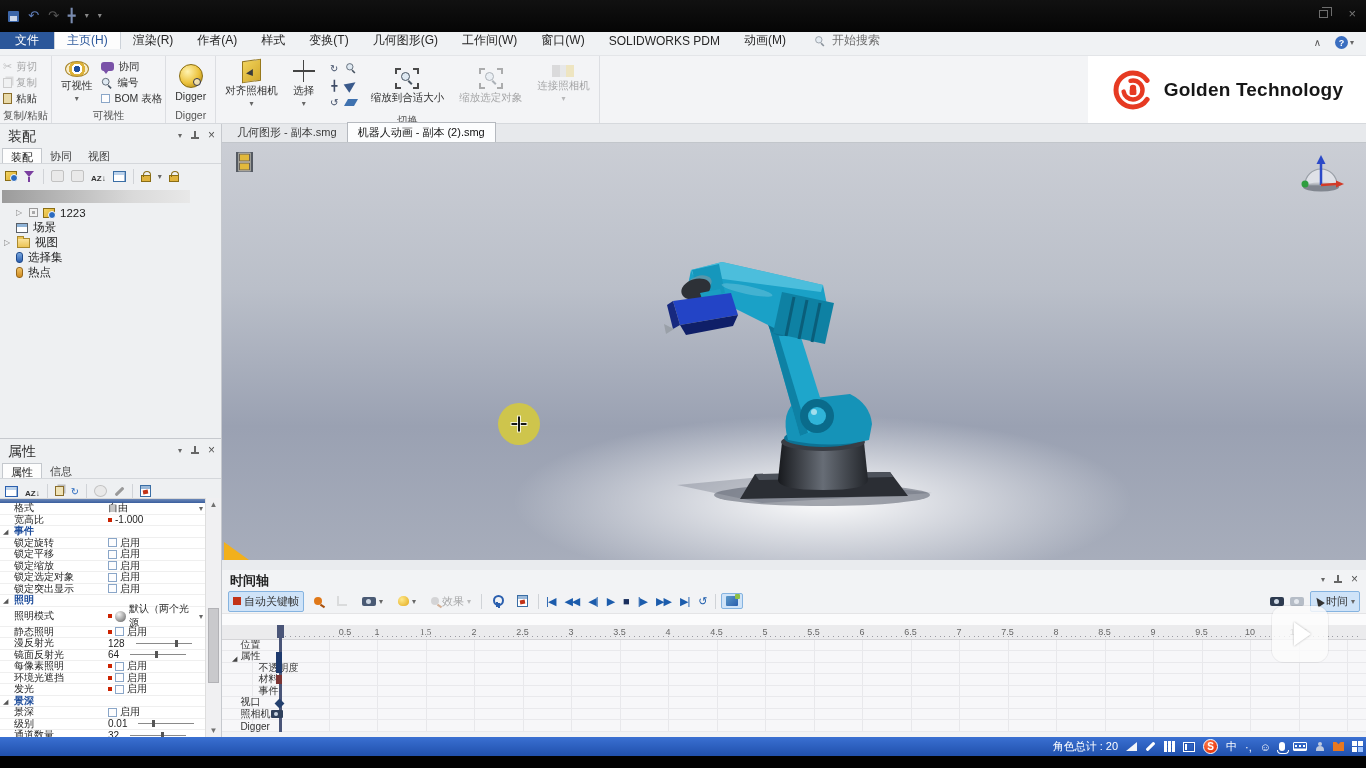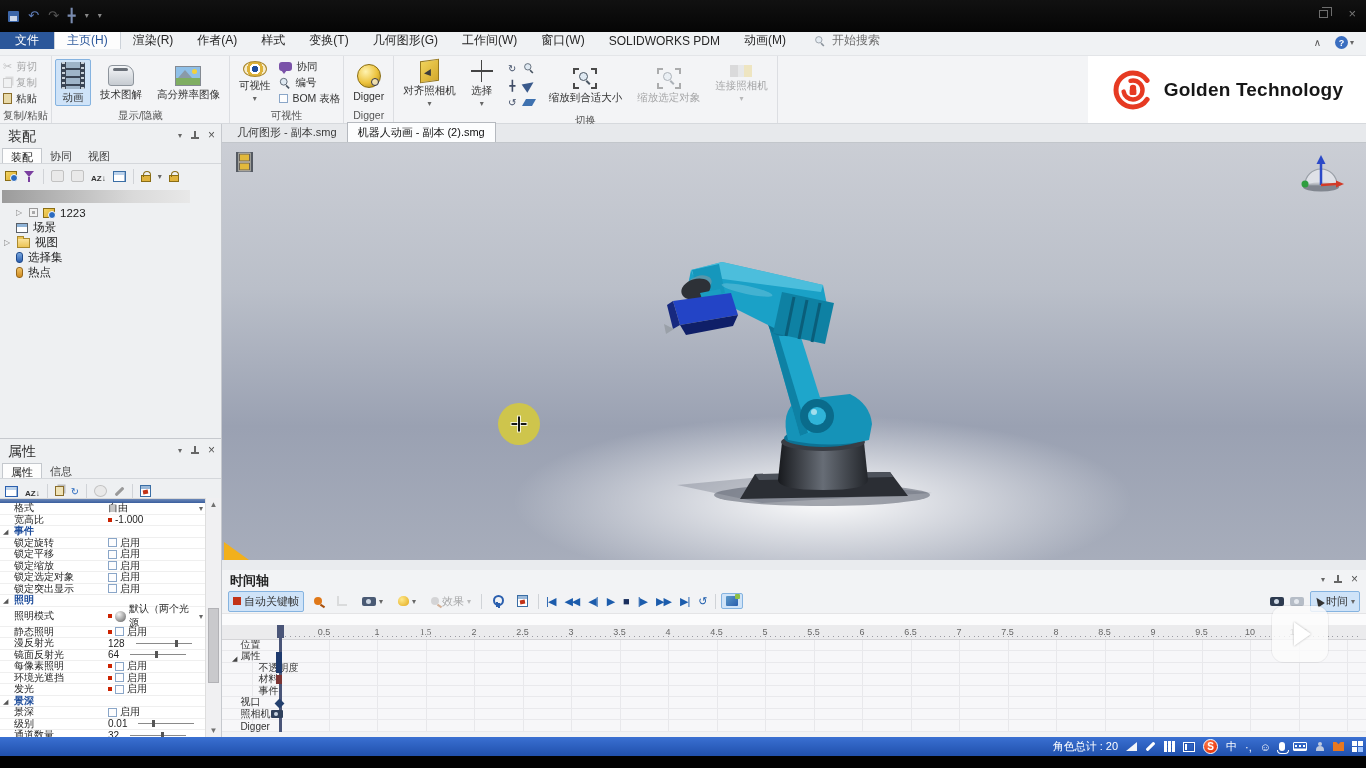--- a/index.html
+++ b/index.html
@@ -299,37 +299,20 @@
               </div>
           <div class="srow">
                 <span class="paste-ic"></span>
                 <span>粘贴</span>
               </div>
         </div>
           </div>
         <div class="rgl">复制/粘贴</div>
       </div>
 
-      <div class="rgroup">
-        <div class="rbody">
-          <div class="rbtn sel">
-              <span class="film-ic"></span>
-              <span>动画</span>
-            </div>
-          <div class="rbtn">
-              <span class="tech-ic"></span>
-              <span>技术图解</span>
-            </div>
-          <div class="rbtn">
-              <span class="img-ic"></span>
-              <span>高分辨率图像</span>
-            </div>
-        </div>
-        <div class="rgl">显示/隐藏</div>
-      </div>
 
       <div class="rgroup">
         <div class="rbody">
           <div class="rbtn">
               <span class="eye-ic"></span>
               <span>可视性</span>
               <span class="dd"></span>
             </div>
           <div class="vis-col">
             <div class="srow">
@@ -786,21 +769,21 @@
           <span class="ptr-ic"></span>
           <span>时间</span>
           <span class="dd"></span>
         </span>
     </div>
 
     <div class="tl-spacer"></div>
 
     <div class="tl-ruler">
 
-    <span class="ruler-label" style="left: 102px;">0.5</span>
+    <span class="ruler-label" style="left: 123px;">0.5</span>
         <span class="ruler-label" style="left: 155px;">1</span>
         <span class="ruler-label" style="left: 203.5px; font-family: Liberation Serif, serif;">1.5</span>
         <span class="ruler-label" style="left: 252px;">2</span>
         <span class="ruler-label" style="left: 300.5px;">2.5</span>
         <span class="ruler-label" style="left: 349px;">3</span>
         <span class="ruler-label" style="left: 397.5px;">3.5</span>
         <span class="ruler-label" style="left: 446px;">4</span>
         <span class="ruler-label" style="left: 494.5px;">4.5</span>
         <span class="ruler-label" style="left: 543px;">5</span>
         <span class="ruler-label" style="left: 591.5px;">5.5</span>

